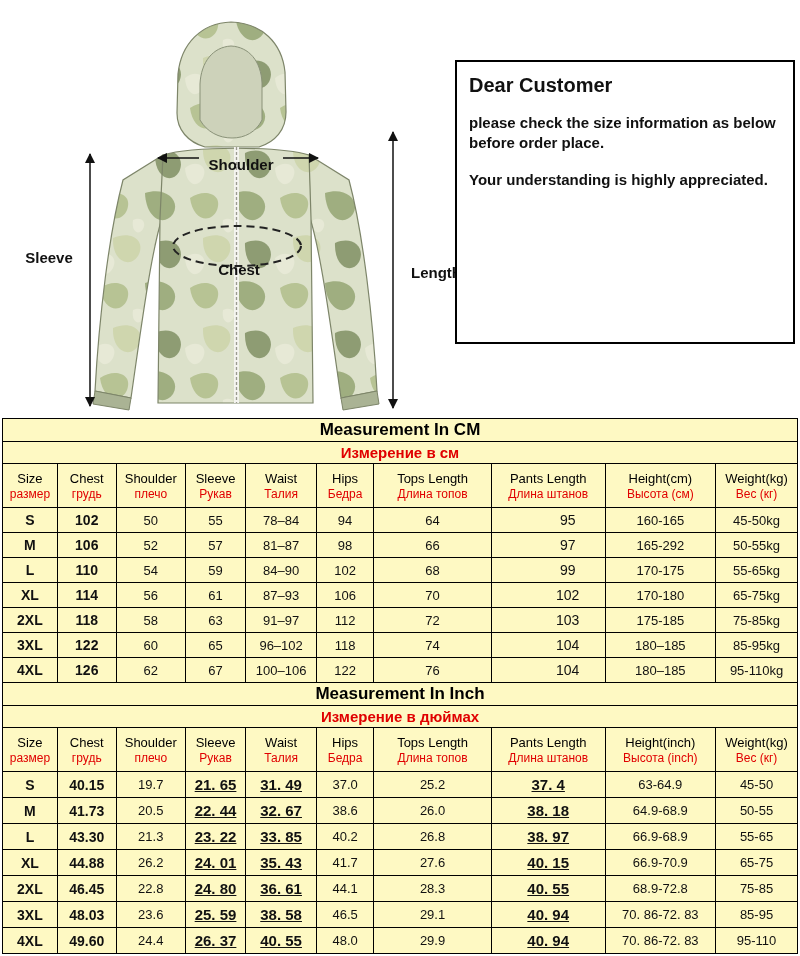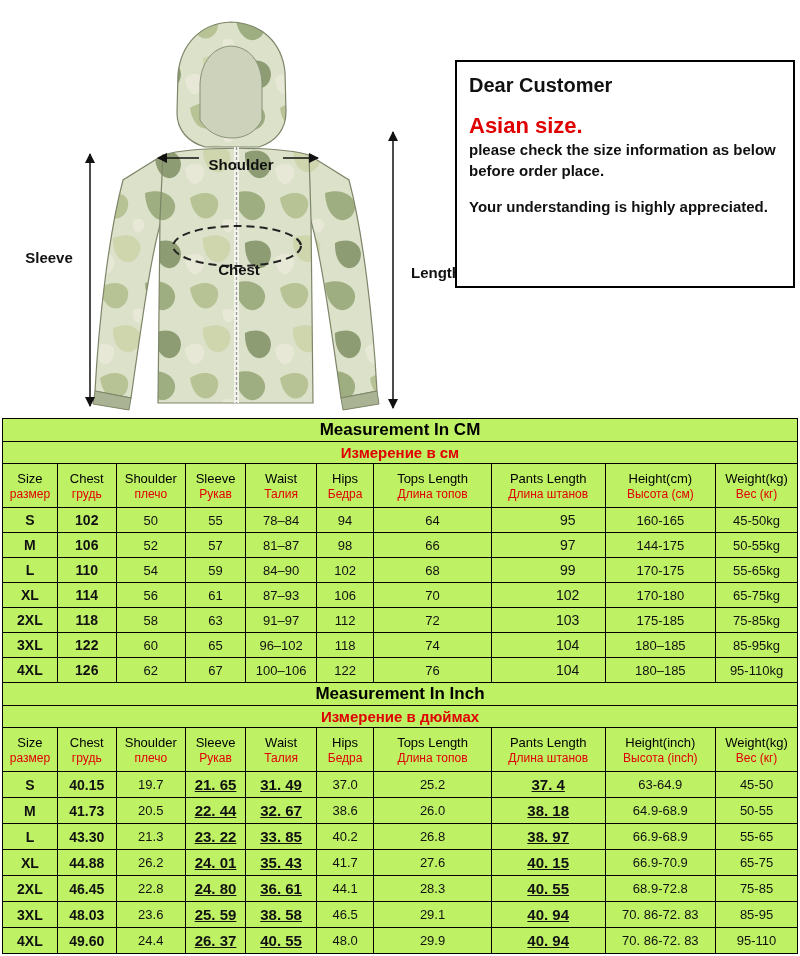--- a/index.html
+++ b/index.html
@@ -9,30 +9,30 @@
   
   .top { position:relative; width:800px; height:418px; background:#fff; }
   .jacket-wrap { position:absolute; left:5px; top:8px; width:450px; height:405px; }
   .jacket-wrap svg { display:block; }
   .diag-label { position:absolute; font-weight:bold; font-size:15px; color:#111; text-align:center; }
   .lbl-shoulder { left:190px; top:148px; width:92px; }
   .lbl-sleeve   { left:10px;  top:241px; width:68px; }
   .lbl-chest    { left:198px; top:253px; width:72px; }
   .lbl-length   { left:396px; top:256px; width:70px; text-align:center; }
 
-  .notice { position:absolute; left:455px; top:60px; width:340px; height:228px;
+  .notice { position:absolute; left:455px; top:60px; width:340px; height:284px;
     border:2px solid #000; background:#fff; padding:12px 12px 10px 12px; }
   .notice-title { font-size:20px; font-weight:bold; margin-bottom:16px; }
   .notice p { font-size:15px; font-weight:bold; line-height:1.35; }
   .notice .asian { color:#e00000; font-size:22px; line-height:1.2; margin:1px 0 1px 0; }
   .notice .notice-footer { margin-top:16px; }
 
   
   .tables { width:800px; }
-  table { border-collapse:collapse; width:796px; margin:0 2px; table-layout:fixed; background:#bef264; }
+  table { border-collapse:collapse; width:796px; margin:0 2px; table-layout:fixed; background:#fef9c3; }
   #inch-table { margin-top:-1px; }
   td, th { border:1px solid #000; text-align:center; vertical-align:middle;
     font-size:13px; padding:1px 2px; overflow:hidden; }
   tr.title-en td { font-size:17px; font-weight:bold; height:23px; color:#000; }
   tr.title-ru td { font-size:15px; font-weight:bold; height:22px; color:#e00000; }
   tr.cols th { height:44px; font-weight:normal; }
   tr.cols .en { color:#000; font-size:13px; }
   tr.cols .ru { color:#e00000; font-size:12px; }
   tr.data td { height:25px; color:#111; }
   #inch-table tr.data td { height:26px; }
@@ -89,21 +89,20 @@
     </svg>
 
     <span class="diag-label lbl-shoulder">Shoulder</span>
     <span class="diag-label lbl-sleeve">Sleeve</span>
     <span class="diag-label lbl-chest">Chest</span>
     <span class="diag-label lbl-length">Length</span>
   </div>
 
   <div class="notice">
     <div class="notice-title">Dear Customer</div>
-    <p class="asian">Asian size.</p>
     <p>please check the size information as below before order place.</p>
     <p class="notice-footer">Your understanding is highly appreciated.</p>
   </div>
 </div>
 
 <div class="tables">
   <table id="cm-table">
       <colgroup>
         <col class="c0">
         <col class="c1">
@@ -149,21 +148,21 @@
         </tr>
         <tr class="data">
           <td class="c0">M</td>
           <td class="c1">106</td>
           <td class="c2">52</td>
           <td class="c3">57</td>
           <td class="c4">81–87</td>
           <td class="c5">98</td>
           <td class="c6">66</td>
           <td class="c7">97</td>
-          <td class="c8">144-175</td>
+          <td class="c8">165-292</td>
           <td class="c9">50-55kg</td>
         </tr>
         <tr class="data">
           <td class="c0">L</td>
           <td class="c1">110</td>
           <td class="c2">54</td>
           <td class="c3">59</td>
           <td class="c4">84–90</td>
           <td class="c5">102</td>
           <td class="c6">68</td>

